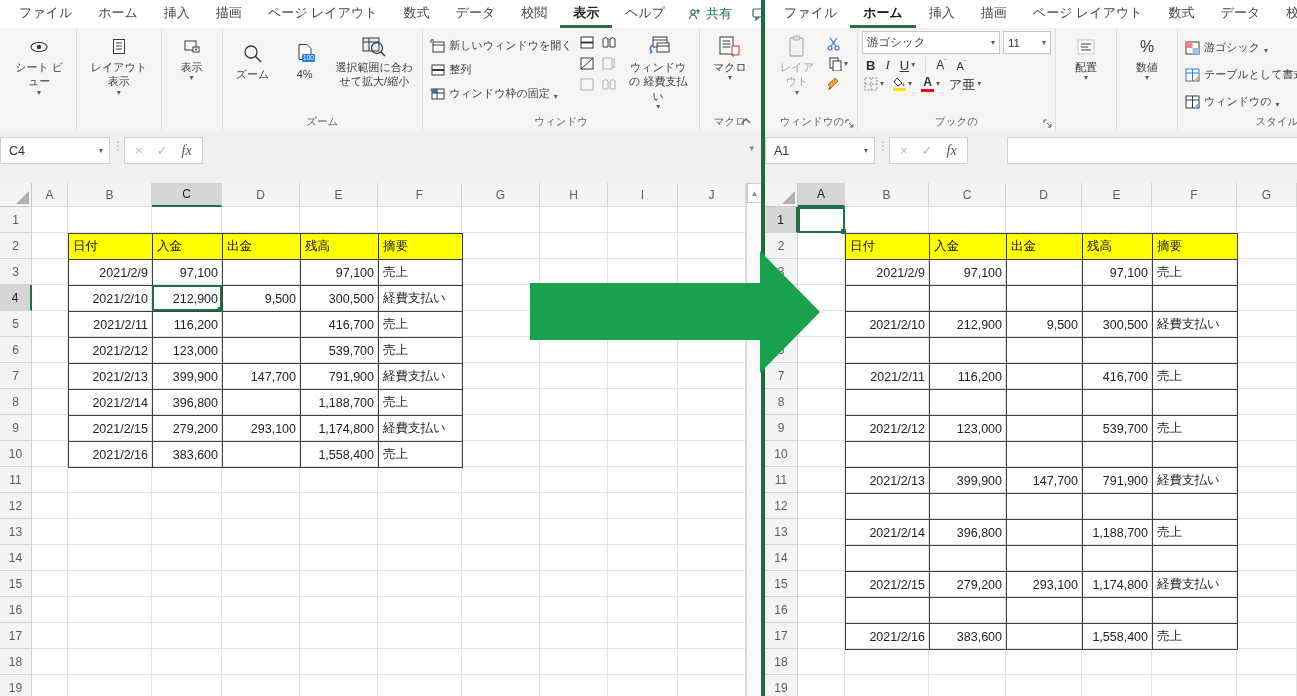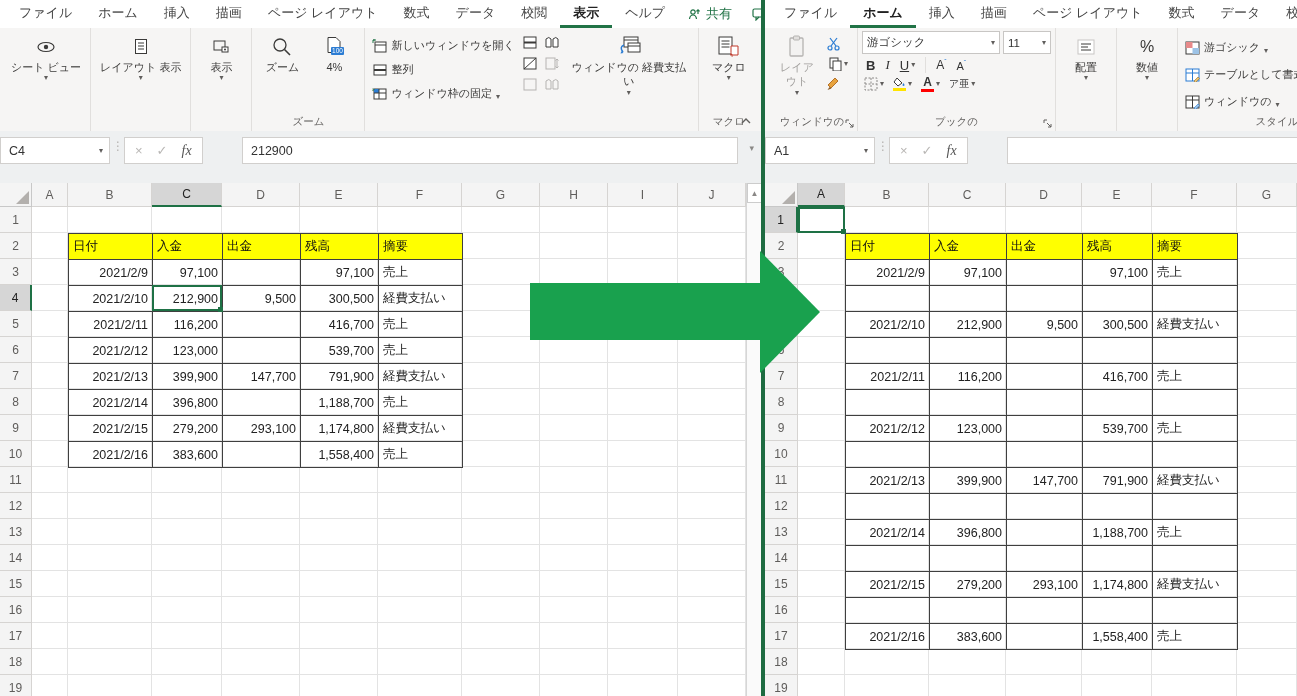--- a/index.html
+++ b/index.html
@@ -190,20 +190,32 @@
           </div>
           <div class="big-btn">
             <span class="ic">
               <svg width="20" height="22" viewBox="0 0 20 22">
                   <path d="M4 1.5 h8 l4 4 v11 h-12 z" fill="#fff" stroke="#3b3a39"></path>
                   <rect x="7" y="11" width="13" height="8" rx="1" fill="#2b7cd3"></rect>
                   <text x="13.5" y="17.3" font-size="6.5" fill="#fff" text-anchor="middle" font-family="sans-serif">100</text>
                 </svg>
             </span>
             <span>4%</span>
+          </div>
+          <div class="big-btn" style="max-width:118px">
+            <span class="ic">
+              <svg width="24" height="22" viewBox="0 0 24 22">
+                  <rect x="1" y="2" width="16" height="13" fill="#dce9f7" stroke="#3b3a39"></rect>
+                  <line x1="1" y1="6" x2="17" y2="6" stroke="#3b3a39"></line>
+                  <line x1="7" y1="2" x2="7" y2="15" stroke="#3b3a39"></line>
+                  <circle cx="15" cy="12" r="5.5" fill="none" stroke="#3b3a39" stroke-width="1.3"></circle>
+                  <line x1="19" y1="16" x2="23" y2="20" stroke="#3b3a39" stroke-width="1.5"></line>
+                </svg>
+            </span>
+            <span>選択範囲に合わせて拡大/縮小</span>
           </div>
         </div>
         <div class="rgroup-label">ズーム</div>
       </div>
       <div class="rgroup">
         <div class="hrow" style="align-items:flex-start;gap:2px;">
           <div class="vcol">
             <div class="small-btn">
               <span>
                   <svg width="15" height="14" viewBox="0 0 15 14">
@@ -284,20 +296,21 @@
                   <rect x="12" y="7" width="12" height="9" fill="#fff" stroke="#3b3a39"></rect>
                   <line x1="12" y1="10" x2="24" y2="10" stroke="#3b3a39"></line>
                   <path d="M8 9 q-5 2 -1 7" fill="none" stroke="#2b7cd3" stroke-width="1.5"></path>
                   <path d="M5.5 15 l2 2 l-3 0.5 z" fill="#2b7cd3"></path>
                 </svg>
             </span>
             <span>ウィンドウの 経費支払い</span>
             <span class="dd">▾</span>
           </div>
         </div>
+        <div class="rgroup-label">ウィンドウ</div>
       </div>
       <div class="rgroup" style="border-right:none;">
         <div class="big-btn">
           <span class="ic">
             <svg width="24" height="24" viewBox="0 0 24 24">
                 <rect x="2" y="2" width="13" height="17" fill="#fff" stroke="#3b3a39"></rect>
                 <line x1="4.5" y1="6" x2="12.5" y2="6" stroke="#3b3a39"></line>
                 <line x1="4.5" y1="9" x2="12.5" y2="9" stroke="#3b3a39"></line>
                 <line x1="4.5" y1="12" x2="12.5" y2="12" stroke="#3b3a39"></line>
                 <path d="M14 11 h7 v9 h-5 q-3 0 -2 -2.5 z" fill="#fff" stroke="#c0392b"></path>
@@ -319,23 +332,20 @@
     <div class="fwrap">
       <div class="nbox">
         <span>C4</span>
         <span class="dd">▾</span>
       </div>
       <div class="fdots">⋮</div>
       <div class="fbtns">
         <span>×</span>
         <span>✓</span>
         <span class="fxi">fx</span>
-      </div>
-      <div class="finput" style="left:242px;right:24px;">
-        <span>212900</span>
       </div>
       <div class="fexp" style="right:8px;">▾</div>
     </div>
 
     <div class="sheet" id="sheetL" style="left:0;width:746px;">
         <div class="corner" style="left: 0px; top: 0px; width: 32px; height: 24px;"></div>
         <div class="colhdr" style="left: 32px; top: 0px; width: 36px; height: 24px;">A</div>
         <div class="vline" style="left: 67px; top: 24px; height: 489px;"></div>
         <div class="colhdr" style="left: 68px; top: 0px; width: 84px; height: 24px;">B</div>
         <div class="vline" style="left: 151px; top: 24px; height: 489px;"></div>
@@ -567,21 +577,21 @@
                   </svg>
                 <span class="colorbar" style="background:#ffe400;"></span>
               </span>
               <span class="dd">▾</span>
             </span>
             <span class="hrow" style="gap:2px;">
               <span class="colorbtn">A<span class="colorbar" style="background:#ff0000;"></span></span>
               <span class="dd">▾</span>
             </span>
             <span class="hrow" style="gap:2px;">
-              <span style="font-size:10px;line-height:1;">ア亜</span>
+              <span style="font-size:13px;line-height:1;">ア亜</span>
               <span class="dd">▾</span>
             </span>
           </div>
         </div>
         <div class="rgroup-label">ブックの</div>
         <div class="launcher">
           <svg width="9" height="9" viewBox="0 0 9 9">
               <path d="M1 1 h3 M1 1 v3" stroke="#605e5c" fill="none"></path>
               <path d="M4 4 l4 4 M8 5 v3 h-3" stroke="#605e5c" fill="none"></path>
             </svg>

